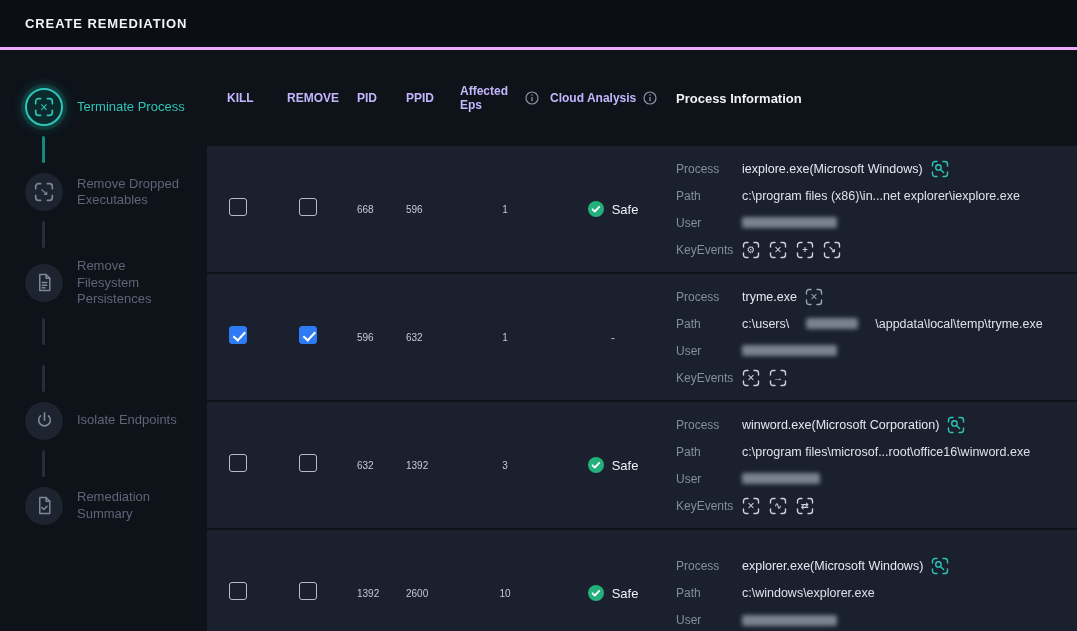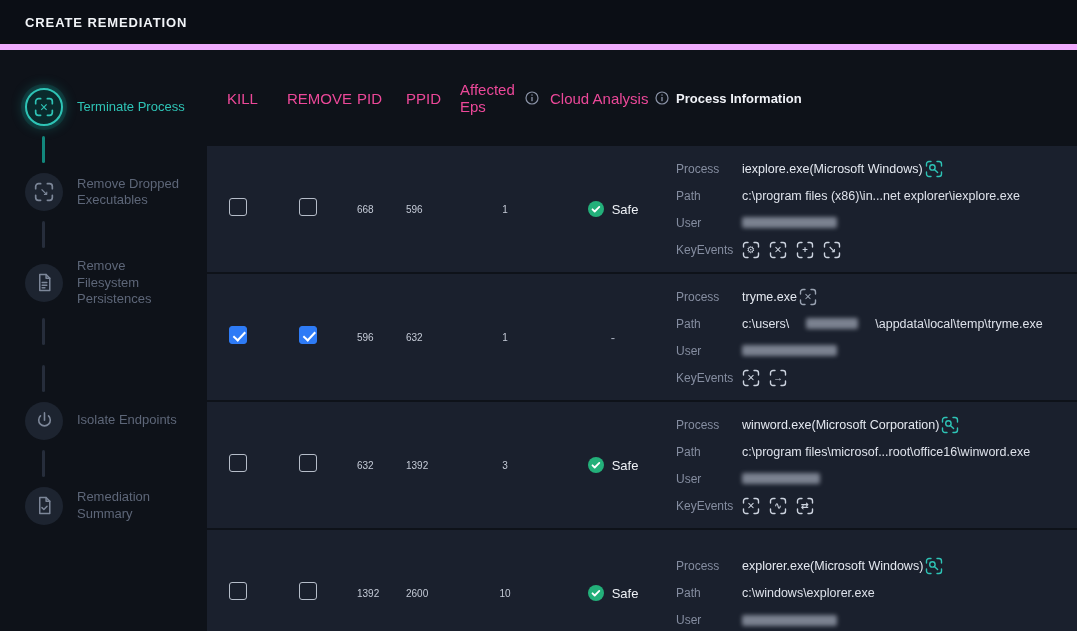--- a/index.html
+++ b/index.html
@@ -5,21 +5,21 @@
   * { margin:0; padding:0; box-sizing:border-box; }
   html,body { width:1077px; height:631px; overflow:hidden; }
   body {
     font-family:"Liberation Sans","DejaVu Sans",sans-serif;
     background:var(--page-bg,#0e1219);
     color:#e3e7ef;
   }
   
   .topbar {
     height:50px; display:flex; align-items:center;
-    padding-left:25px; background:#0b0e15; border-bottom:6px solid #f0abfc;
+    padding-left:25px; background:#0b0e15; border-bottom:3px solid #f0abfc;
   }
   .topbar .title {
     font-size:13px; font-weight:700; letter-spacing:.9px; color:#f2f4f8;
   }
   
   .main { display:flex; height:581px; }
   .sidebar { width:207px; flex-shrink:0; padding:38px 0 0 25px; }
   .content { flex:1; min-width:0; }
 
   
@@ -53,21 +53,21 @@
   .plain-icon { width:19px; height:19px; display:inline-block; }
   .plain-icon svg { width:100%; height:100%; }
 
   
   .grid {
     display:grid;
     grid-template-columns:60px 70px 49px 54px 90px 126px 1fr;
     padding-left:20px;
   }
   .thead { height:96px; align-items:center; }
-  .th { font-size:15px; font-weight:400; color:#ec4899; display:flex; align-items:center; }
+  .th { font-size:12px; font-weight:700; color:#c4b5fd; display:flex; align-items:center; }
   .th-wrap span { display:inline-block; max-width:58px; }
   .th-process { font-size:13px; font-weight:600; color:#f0f2f7;text-align:right; }
   .info-icon { width:14px; height:14px; margin-left:7px; color:#8a92a6; cursor:pointer; flex-shrink:0; }
   .info-icon svg { width:100%; height:100%; display:block; }
 
   .trow {
     height:126px; align-items:center;
     background:var(--row-bg,#1a202d); margin-bottom:2px;
   }
   .num { font-size:10px; color:#c4cad6; }
@@ -90,21 +90,21 @@
     content:""; position:absolute; left:5.5px; top:1.8px;
     width:5px; height:9.5px;
     border:solid #fff; border-width:0 2px 2px 0; transform:rotate(43deg);
   }
   .cb-remove { margin-left:12px; }
 
   
   .pinfo { display:flex; flex-direction:column; padding-right:14px; }
   .pline { display:flex; align-items:center; min-height:27px; font-size:12.5px; }
   .plabel { width:66px; flex-shrink:0; color:#858da0; font-size:12px; }
-  .pvalue { color:#e4e8f0; display:flex; align-items:center; gap:2px; flex-wrap:nowrap; }
+  .pvalue { color:#e4e8f0; display:flex; align-items:center; gap:8px; flex-wrap:nowrap; }
   .pvalue.path { color:#dde1ea; }
   .teal { color:var(--accent,#2ec4b6); }
   .gray-ic { color:#9aa3b2; }
   .kevs { display:flex; align-items:center; gap:9px; color:#ccd3df; }
   .redacted { display:inline-block; height:11px; border-radius:2px; background:#7b8290; filter:blur(2px); }
   .red-user { width:95px; }
   .red-mid { width:52px; margin:0 2px; }
 </style>
 </head>
 <body>

